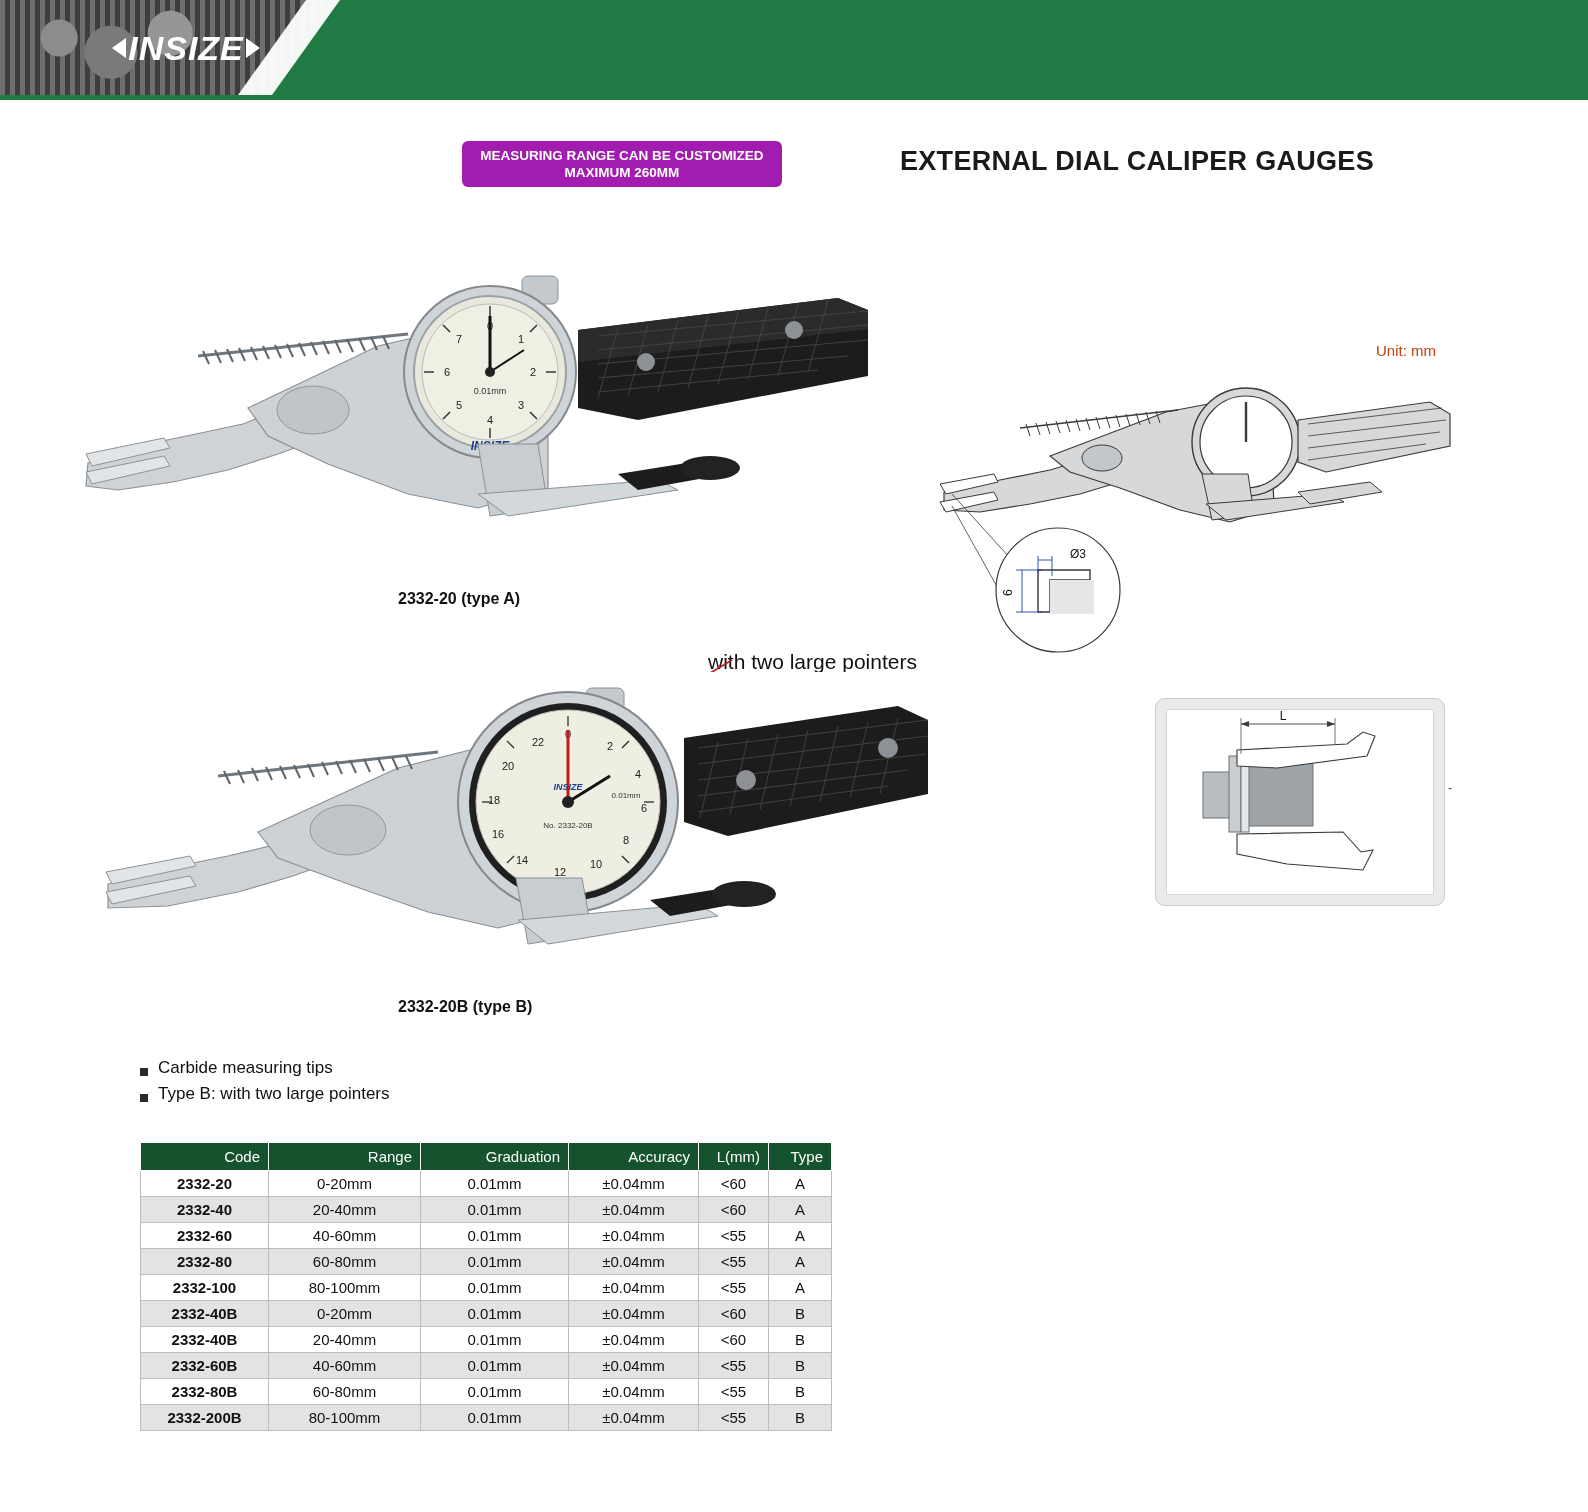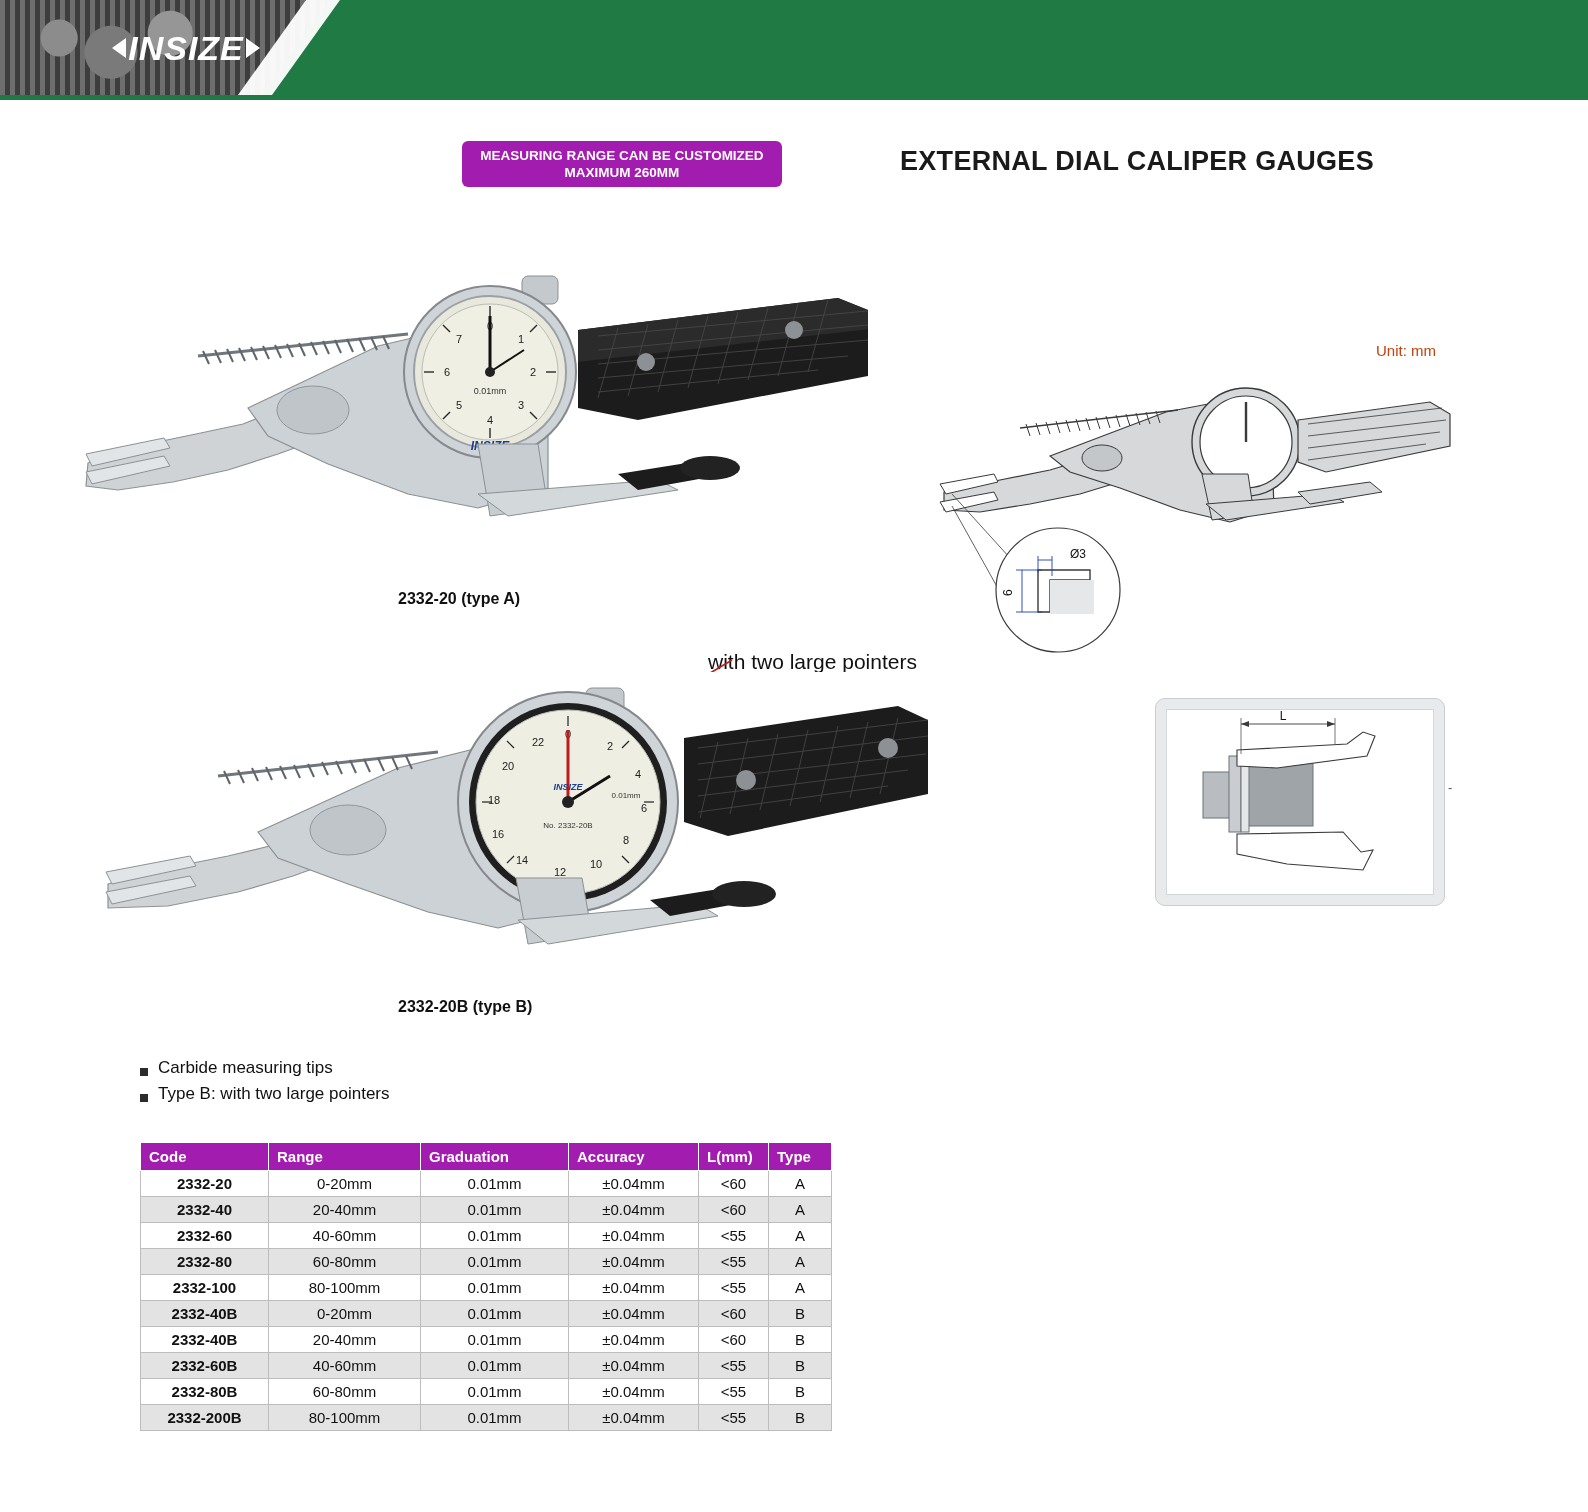--- a/index.html
+++ b/index.html
@@ -87,23 +87,23 @@
   }
   .bullet-text { font-size:17px; color:#111; }
 
   
   .spec-table {
     position:absolute; left:140px; top:1142px;
     border-collapse:collapse;
     font-size:15px;
   }
   .spec-table th {
-    background:#a21caf; color:#ffffff; font-weight:bold;
+    background:#14532d; color:#ffffff; font-weight:normal;
     border:1px solid #ffffff;
-    padding:5px 8px; text-align:left; white-space:nowrap;
+    padding:5px 8px; text-align:right; white-space:nowrap;
   }
   .spec-table td {
     border:1px solid #bdbdbd;
     padding:4px 8px; text-align:center; color:#111; white-space:nowrap;
   }
   .spec-table tbody tr:nth-child(odd) td { background:#ffffff; }
   .spec-table tbody tr:nth-child(even) td { background:#e3e3e3; }
   .spec-table td.code { font-weight:bold; text-align:center; }
   .col-code { width:128px; }
   .col-range { width:152px; }

